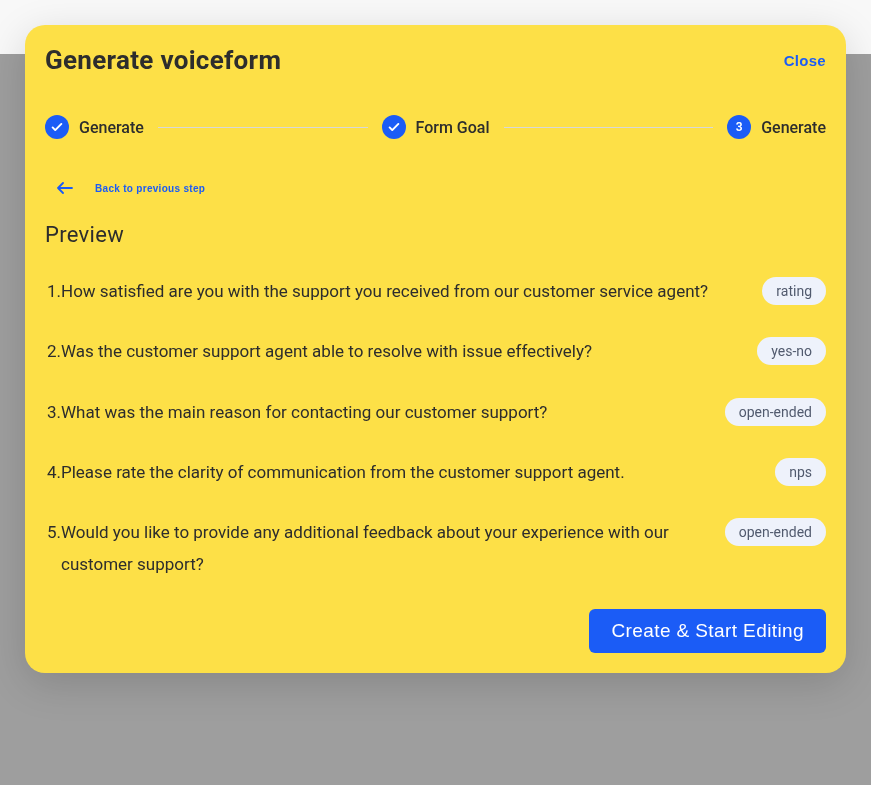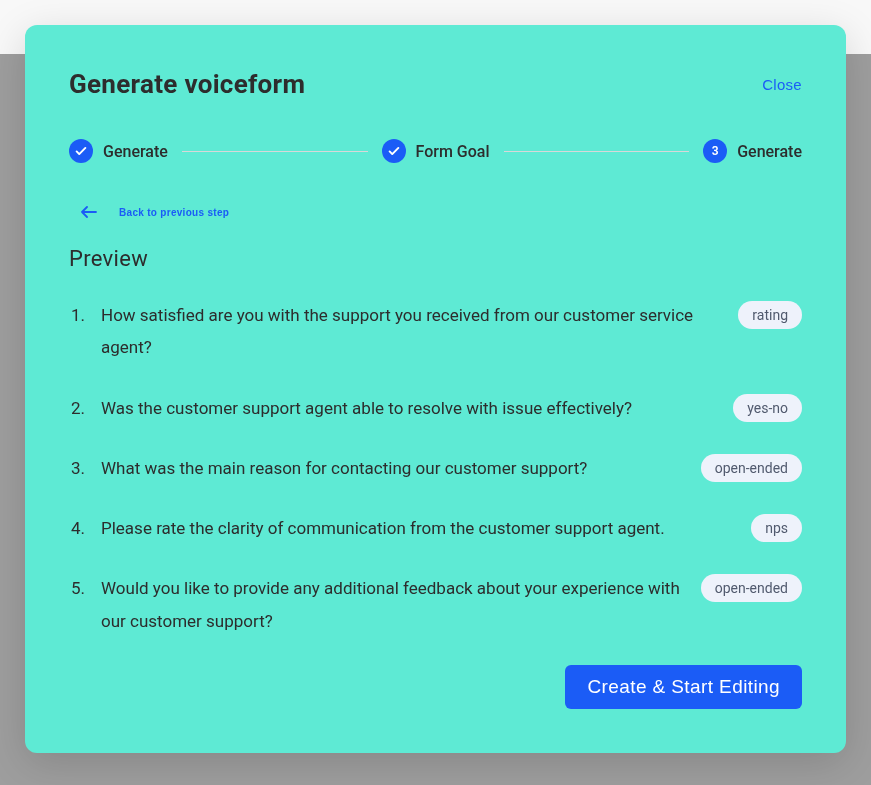--- a/index.html
+++ b/index.html
@@ -21,43 +21,43 @@
       left: 0;
       right: 0;
       height: 54px;
       background: #f8f8f8;
     }
     .modal {
       position: absolute;
       top: 25px;
       left: 25px;
       right: 25px;
-      background: #5eead4;
-      border-radius: 12px;
-      padding: 44px;
+      background: #fde047;
+      border-radius: 20px;
+      padding: 20px;
       box-shadow: 0 10px 40px rgba(0,0,0,0.15);
     }
     .modal-header {
       display: flex;
       justify-content: space-between;
       align-items: center;
       margin-bottom: 40px;
     }
     .modal-title {
       font-size: 26px;
       font-weight: 700;
       color: #2d2d2d;
       letter-spacing: 0.3px;
     }
     .close-btn {
       background: none;
       border: none;
       color: #1b5cf6;
       font-size: 15px;
-      font-weight: 400;
+      font-weight: 700;
       cursor: pointer;
       letter-spacing: 0.3px;
     }
     .stepper {
       display: flex;
       align-items: center;
       margin-bottom: 40px;
     }
     .step {
       display: flex;
@@ -127,21 +127,21 @@
       display: flex;
       align-items: flex-start;
       gap: 20px;
       margin-bottom: 28px;
       counter-increment: q;
     }
     .question-text-wrap {
       display: flex;
       align-items: baseline;
       flex: 1;
-      gap: 16px;
+      gap: 0;
     }
     .question-num::before {
       content: counter(q) ".";
     }
     .question-num {
       font-size: 17px;
       color: #2d2d2d;
       font-weight: 400;
       min-width: 16px;
       text-align: right;

